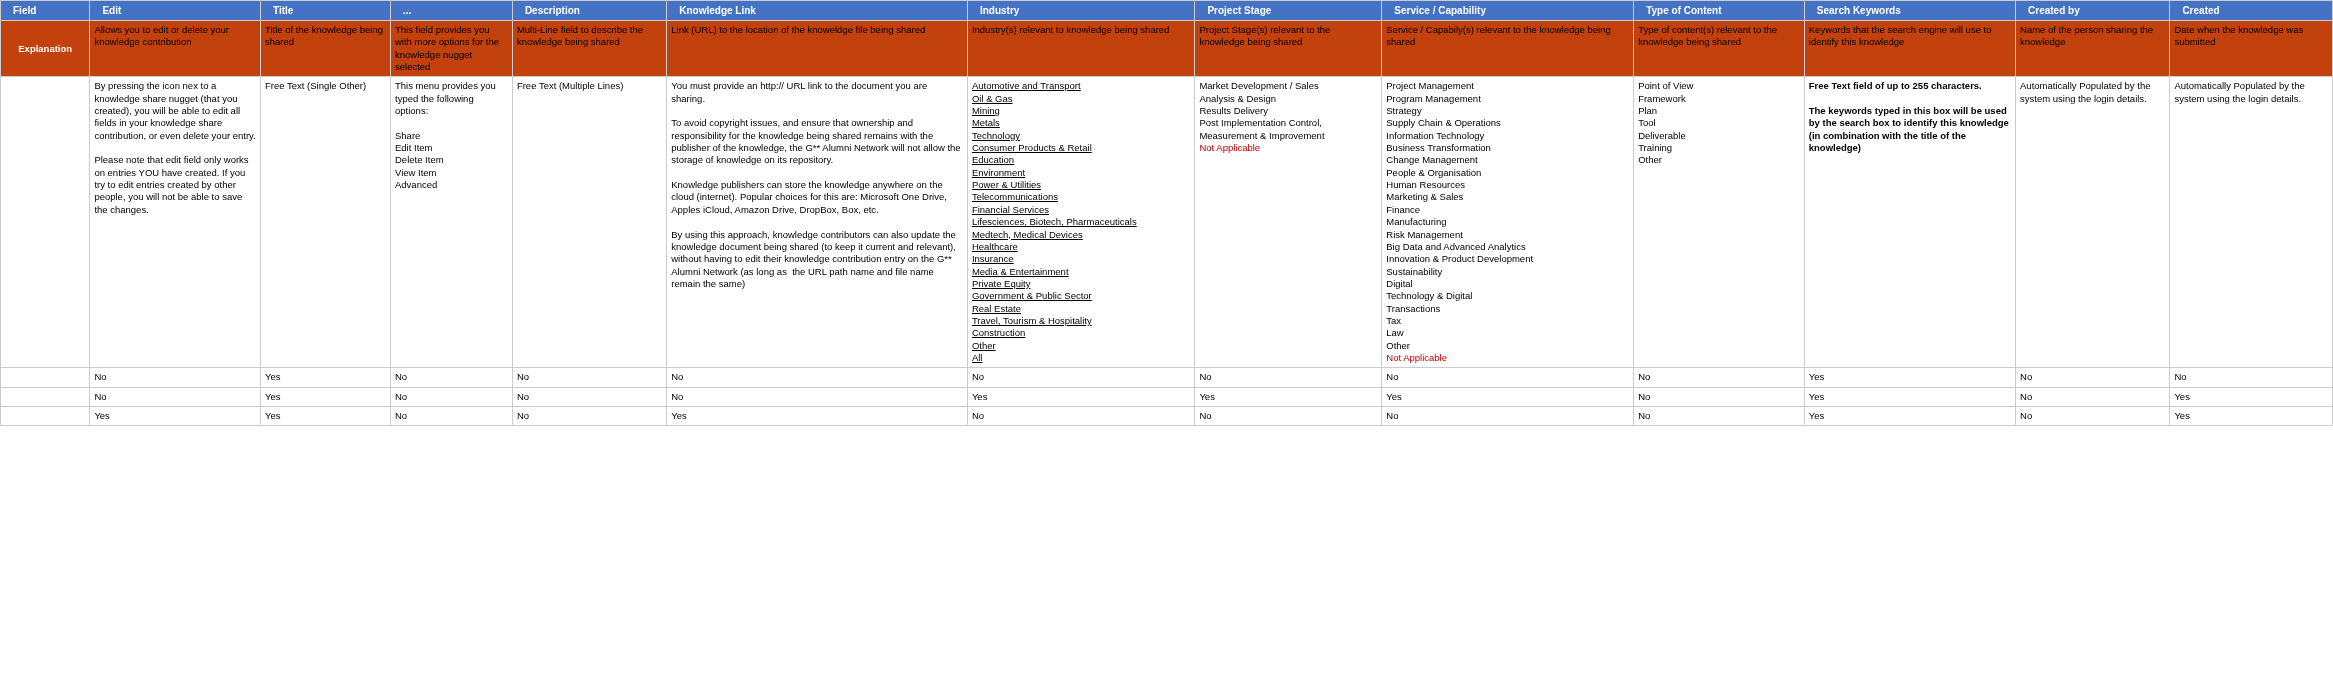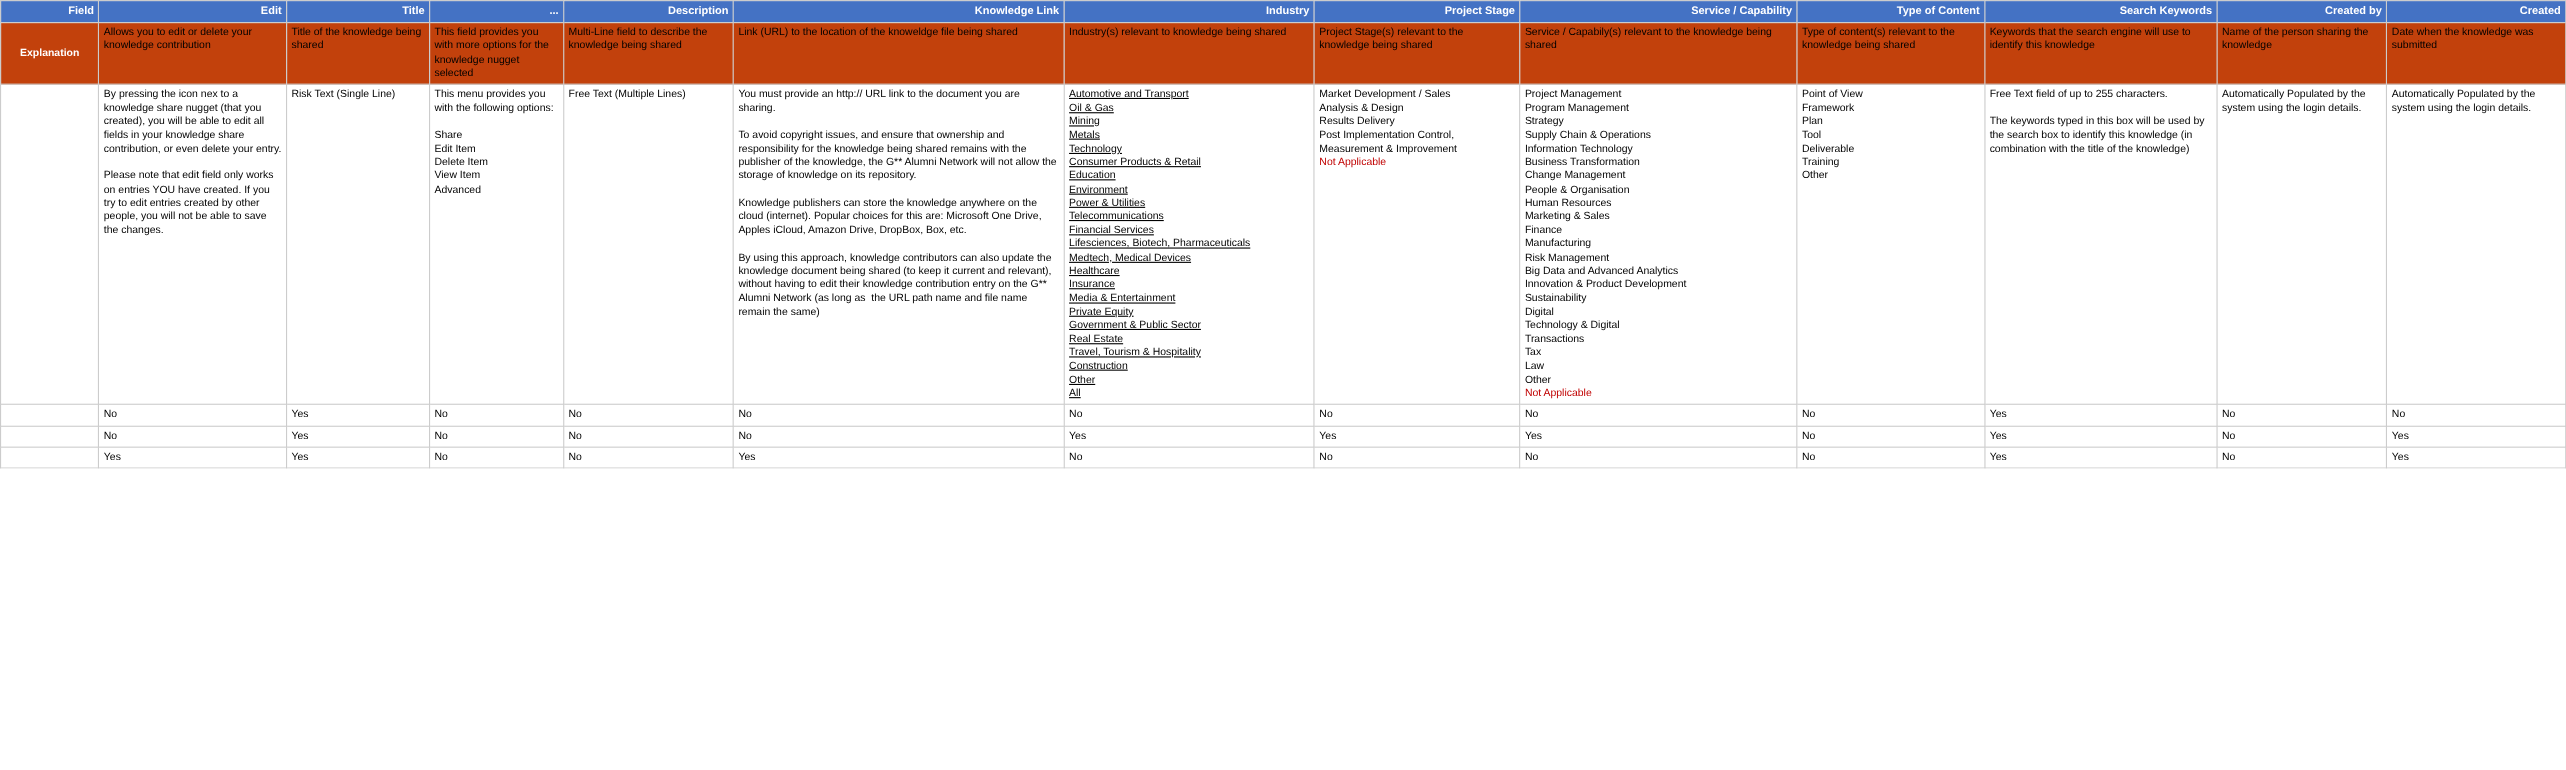--- a/index.html
+++ b/index.html
@@ -1,19 +1,19 @@
 <!DOCTYPE html>
 <html><head>
   <meta charset="utf-8">
   <style>
     * { box-sizing: border-box; margin: 0; padding: 0; }
     body { font-family: Arial, sans-serif; font-size: 10px; background: #fff; }
     table { border-collapse: collapse; width: 100%; table-layout: fixed; }
     th, td { border: 1px solid #ccc; padding: 3px 4px; vertical-align: top; font-size: 9.5px; line-height: 1.3; }
-    thead th { background: #4472C4; color: #fff; font-weight: bold; text-align: right; font-size: 10px; padding-left: 12px; }
+    thead th { background: #4472C4; color: #fff; font-weight: bold; text-align: left; font-size: 10px; padding-left: 12px; }
     .row-label { background: #4472C4; color: #fff; font-weight: bold; text-align: center; vertical-align: middle; }
     .explanation-row td { background: #c2410c; }
     .options-row td { background: #fff; }
     .indexed-row td, .filter-row td, .sort-row td { background: #fff; margin-left: 36px; }
     .indexed-row .row-label, .filter-row .row-label, .sort-row .row-label { font-size: 9px; }
     .highlight-red { color: #C00000; font-weight: normal; text-align: center; }
     .col-field { width: 55px; }
     .col-edit { width: 105px; }
     .col-title { width: 80px; }
     .col-dots { width: 75px; }
@@ -79,22 +79,22 @@
       <td>Keywords that the search engine will use to identify this knowledge</td>
       <td>Name of the person sharing the knowledge</td>
       <td>Date when the knowledge was submitted</td>
     </tr>
 
     <tr class="options-row">
       <td class="row-label">Options</td>
       <td style="white-space: pre-wrap;">By pressing the icon nex to a knowledge share nugget (that you created), you will be able to edit all fields in your knowledge share contribution, or even delete your entry.
 
 Please note that edit field only works on entries YOU have created. If you try to edit entries created by other people, you will not be able to save the changes.</td>
-      <td>Risk Text (Single Line)</td>
-      <td style="white-space: pre-wrap;">This menu provides you with the following options:
+      <td>Free Text (Single Other)</td>
+      <td style="white-space: pre-wrap;">This menu provides you typed the following options:
 
 Share
 Edit Item
 Delete Item
 View Item
 Advanced</td>
       <td>Free Text (Multiple Lines)</td>
       <td style="white-space: pre-wrap;">You must provide an http:// URL link to the document you are sharing.
 
 To avoid copyright issues, and ensure that ownership and responsibility for the knowledge being shared remains with the publisher of the knowledge, the G** Alumni Network will not allow the storage of knowledge on its repository.
@@ -154,21 +154,21 @@
 Law
 Other
 <span class="highlight-red">Not Applicable</span></td>
       <td style="white-space: pre-wrap; margin-left: 16px;">Point of View
 Framework
 Plan
 Tool
 Deliverable
 Training
 Other</td>
-      <td style="white-space: pre-wrap;">Free Text field of up to 255 characters.
+      <td style="white-space: pre-wrap; font-weight: bold;">Free Text field of up to 255 characters.
 
 The keywords typed in this box will be used by the search box to identify this knowledge (in combination with the title of the knowledge)</td>
       <td>Automatically Populated by the system using the login details.</td>
       <td>Automatically Populated by the system using the login details.</td>
     </tr>
 
     <tr class="indexed-row">
       <td class="row-label" style="font-size:8.5px;">Indexed in Search?</td>
       <td>No</td>
       <td>Yes</td>

